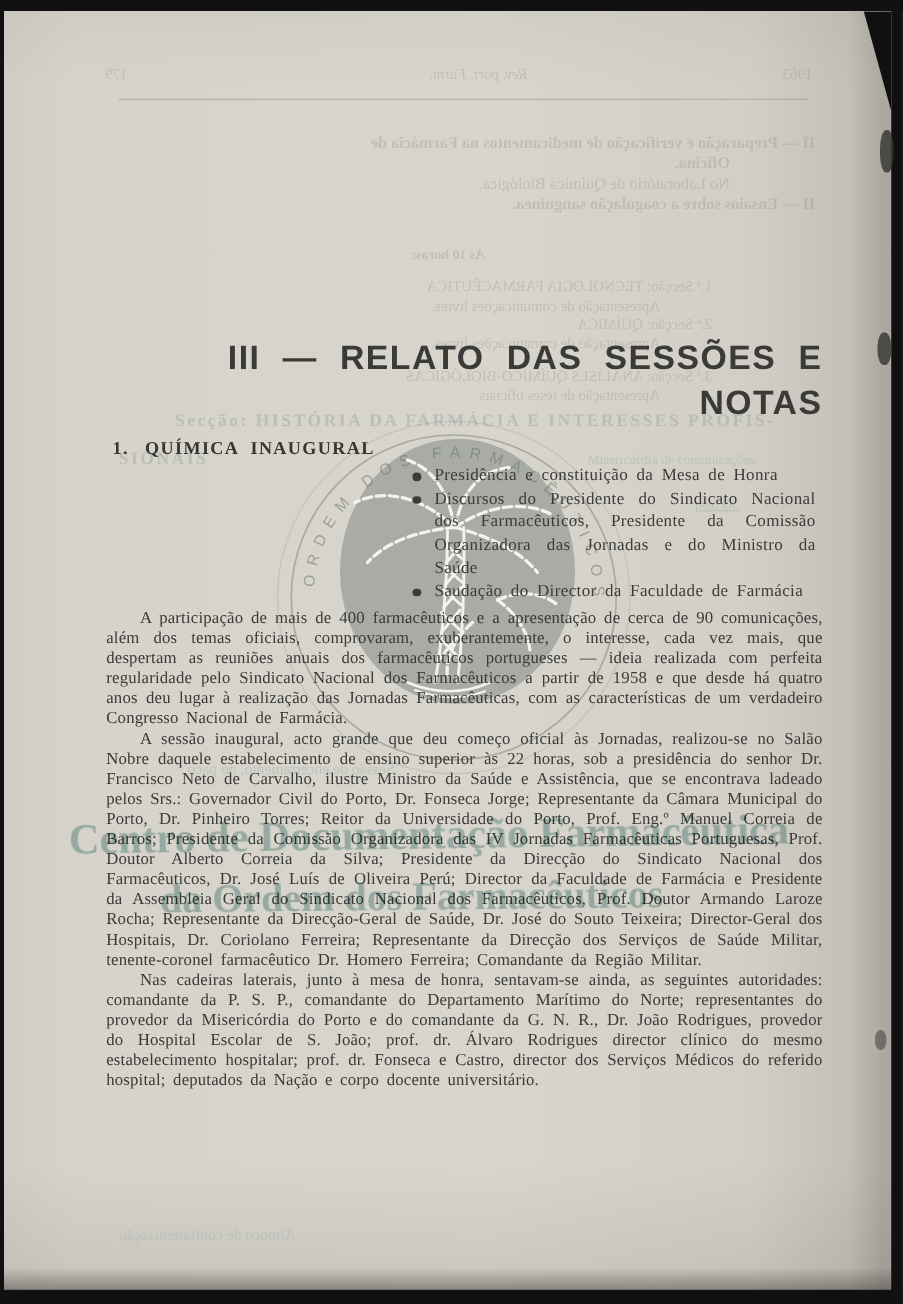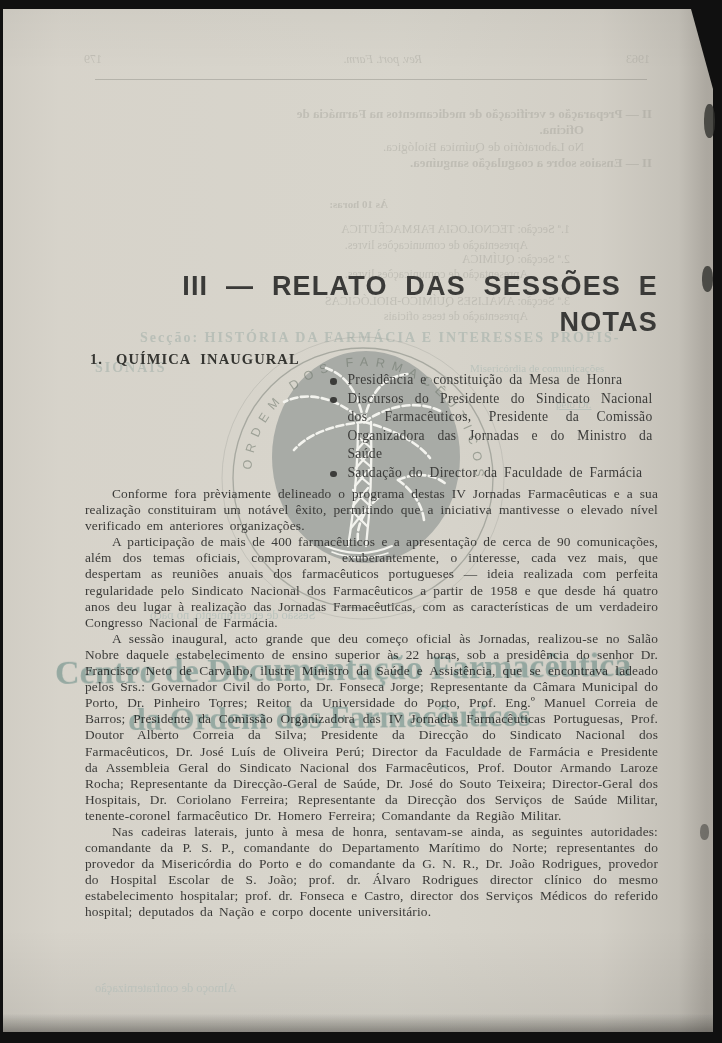--- a/index.html
+++ b/index.html
@@ -144,21 +144,20 @@
         <span class="txt">Discursos do Presidente do Sindicato Nacional dos Farmacêuticos, Presidente da Comissão Organizadora das Jornadas e do Ministro da Saúde</span>
       </div>
       <div class="agenda-item">
         <span class="dot"></span>
         <span class="txt">Saudação do Director da Faculdade de Farmácia</span>
       </div>
     </div>
 
   <div id="bodytext">
 
-  <p>Conforme fora prèviamente delineado o programa destas IV Jornadas Farmacêuticas e a sua realização constituiram um notável êxito, permitindo que a iniciativa mantivesse o elevado nível verificado em anteriores organizações.</p>
       <p>A participação de mais de 400 farmacêuticos e a apresentação de cerca de 90 comunicações, além dos temas oficiais, comprovaram, exuberantemente, o interesse, cada vez mais, que despertam as reuniões anuais dos farmacêuticos portugueses — ideia realizada com perfeita regularidade pelo Sindicato Nacional dos Farmacêuticos a partir de 1958 e que desde há quatro anos deu lugar à realização das Jornadas Farmacêuticas, com as características de um verdadeiro Congresso Nacional de Farmácia.</p>
       <p>A sessão inaugural, acto grande que deu começo oficial às Jornadas, realizou-se no Salão Nobre daquele estabelecimento de ensino superior às 22 horas, sob a presidência do senhor Dr. Francisco Neto de Carvalho, ilustre Ministro da Saúde e Assistência, que se encontrava ladeado pelos Srs.: Governador Civil do Porto, Dr. Fonseca Jorge; Representante da Câmara Municipal do Porto, Dr. Pinheiro Torres; Reitor da Universidade do Porto, Prof. Eng.º Manuel Correia de Barros; Presidente da Comissão Organizadora das IV Jornadas Farmacêuticas Portuguesas, Prof. Doutor Alberto Correia da Silva; Presidente da Direcção do Sindicato Nacional dos Farmacêuticos, Dr. José Luís de Oliveira Perú; Director da Faculdade de Farmácia e Presidente da Assembleia Geral do Sindicato Nacional dos Farmacêuticos, Prof. Doutor Armando Laroze Rocha; Representante da Direcção-Geral de Saúde, Dr. José do Souto Teixeira; Director-Geral dos Hospitais, Dr. Coriolano Ferreira; Representante da Direcção dos Serviços de Saúde Militar, tenente-coronel farmacêutico Dr. Homero Ferreira; Comandante da Região Militar.</p>
       <p>Nas cadeiras laterais, junto à mesa de honra, sentavam-se ainda, as seguintes autoridades: comandante da P. S. P., comandante do Departamento Marítimo do Norte; representantes do provedor da Misericórdia do Porto e do comandante da G. N. R., Dr. João Rodrigues, provedor do Hospital Escolar de S. João; prof. dr. Álvaro Rodrigues director clínico do mesmo estabelecimento hospitalar; prof. dr. Fonseca e Castro, director dos Serviços Médicos do referido hospital; deputados da Nação e corpo docente universitário.</p>
     </div>
 
   <div id="wm1" class="wmark">Centro de Documentação Farmacêutica</div>
   <div id="wm2" class="wmark">da Ordem dos Farmacêuticos</div>
 
   <div id="bottom-shadow"></div>
   <div id="bar-top" class="bar"></div>

